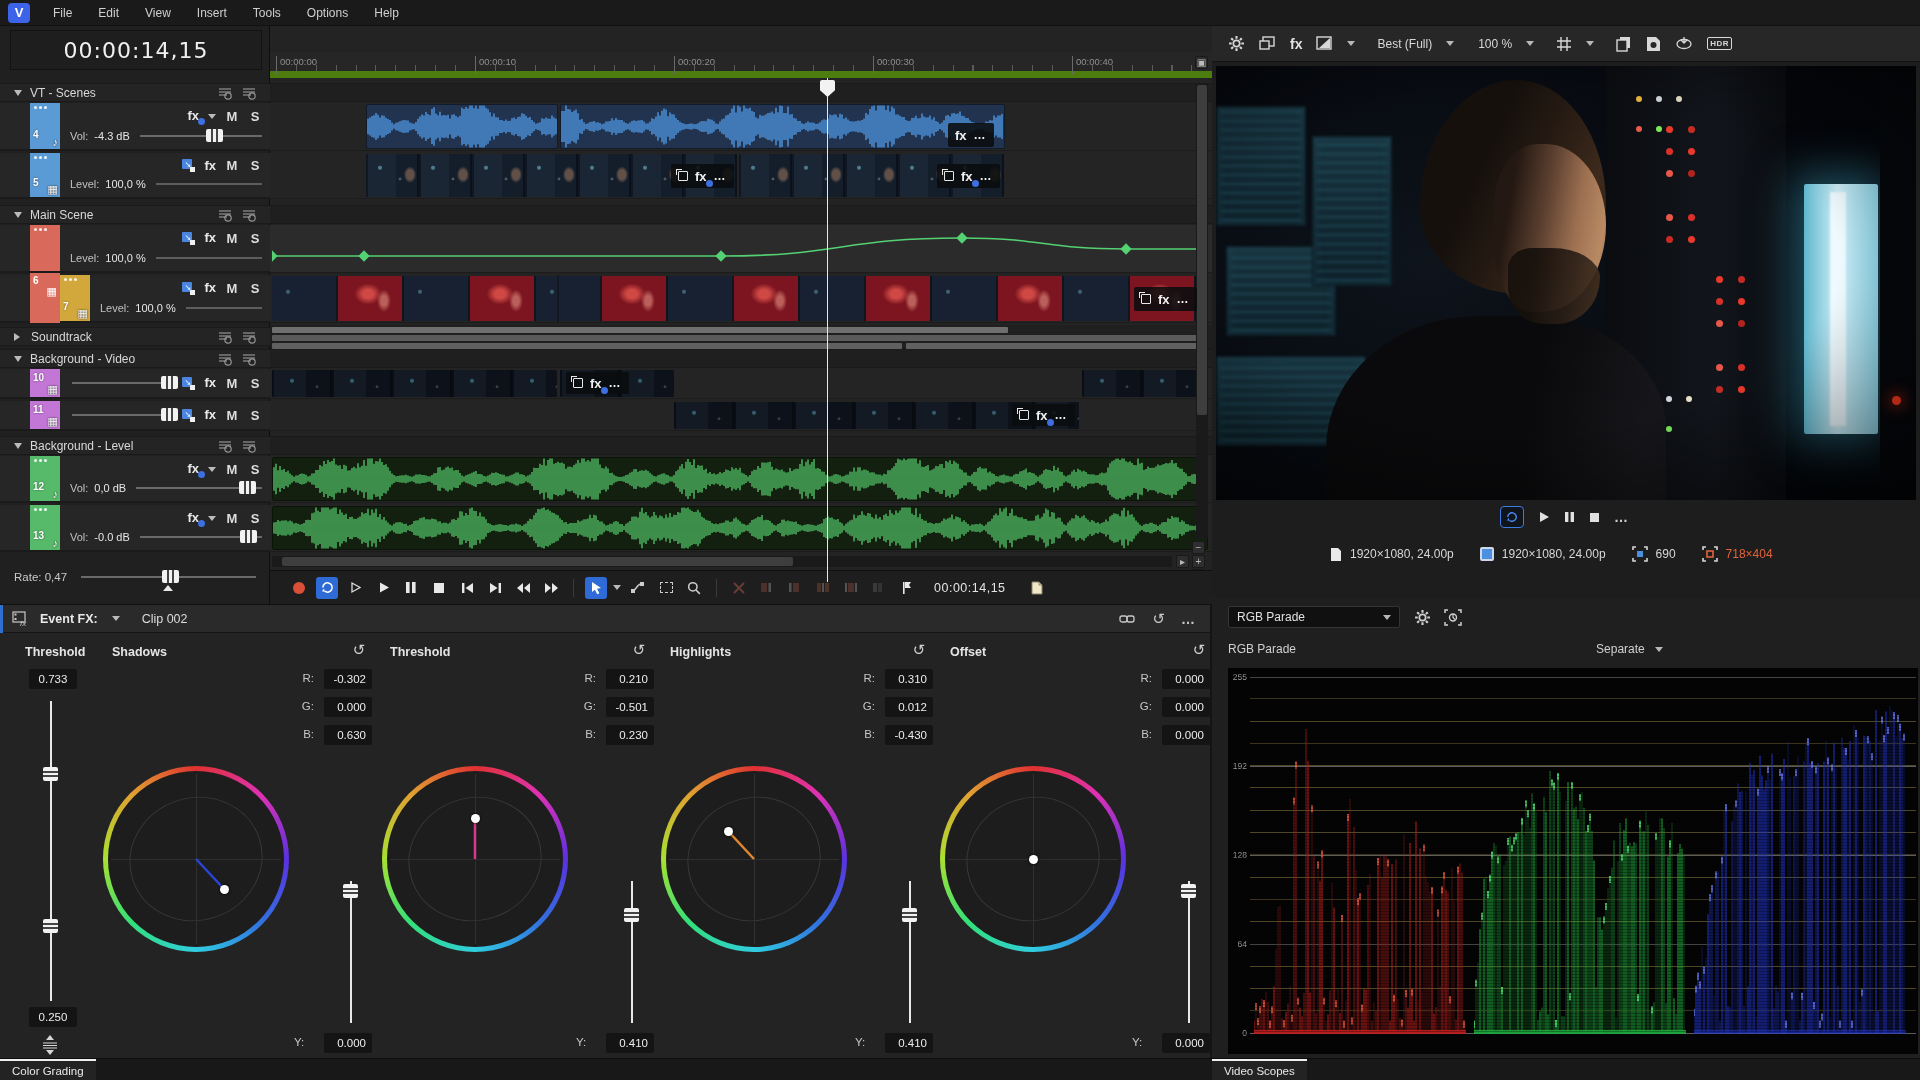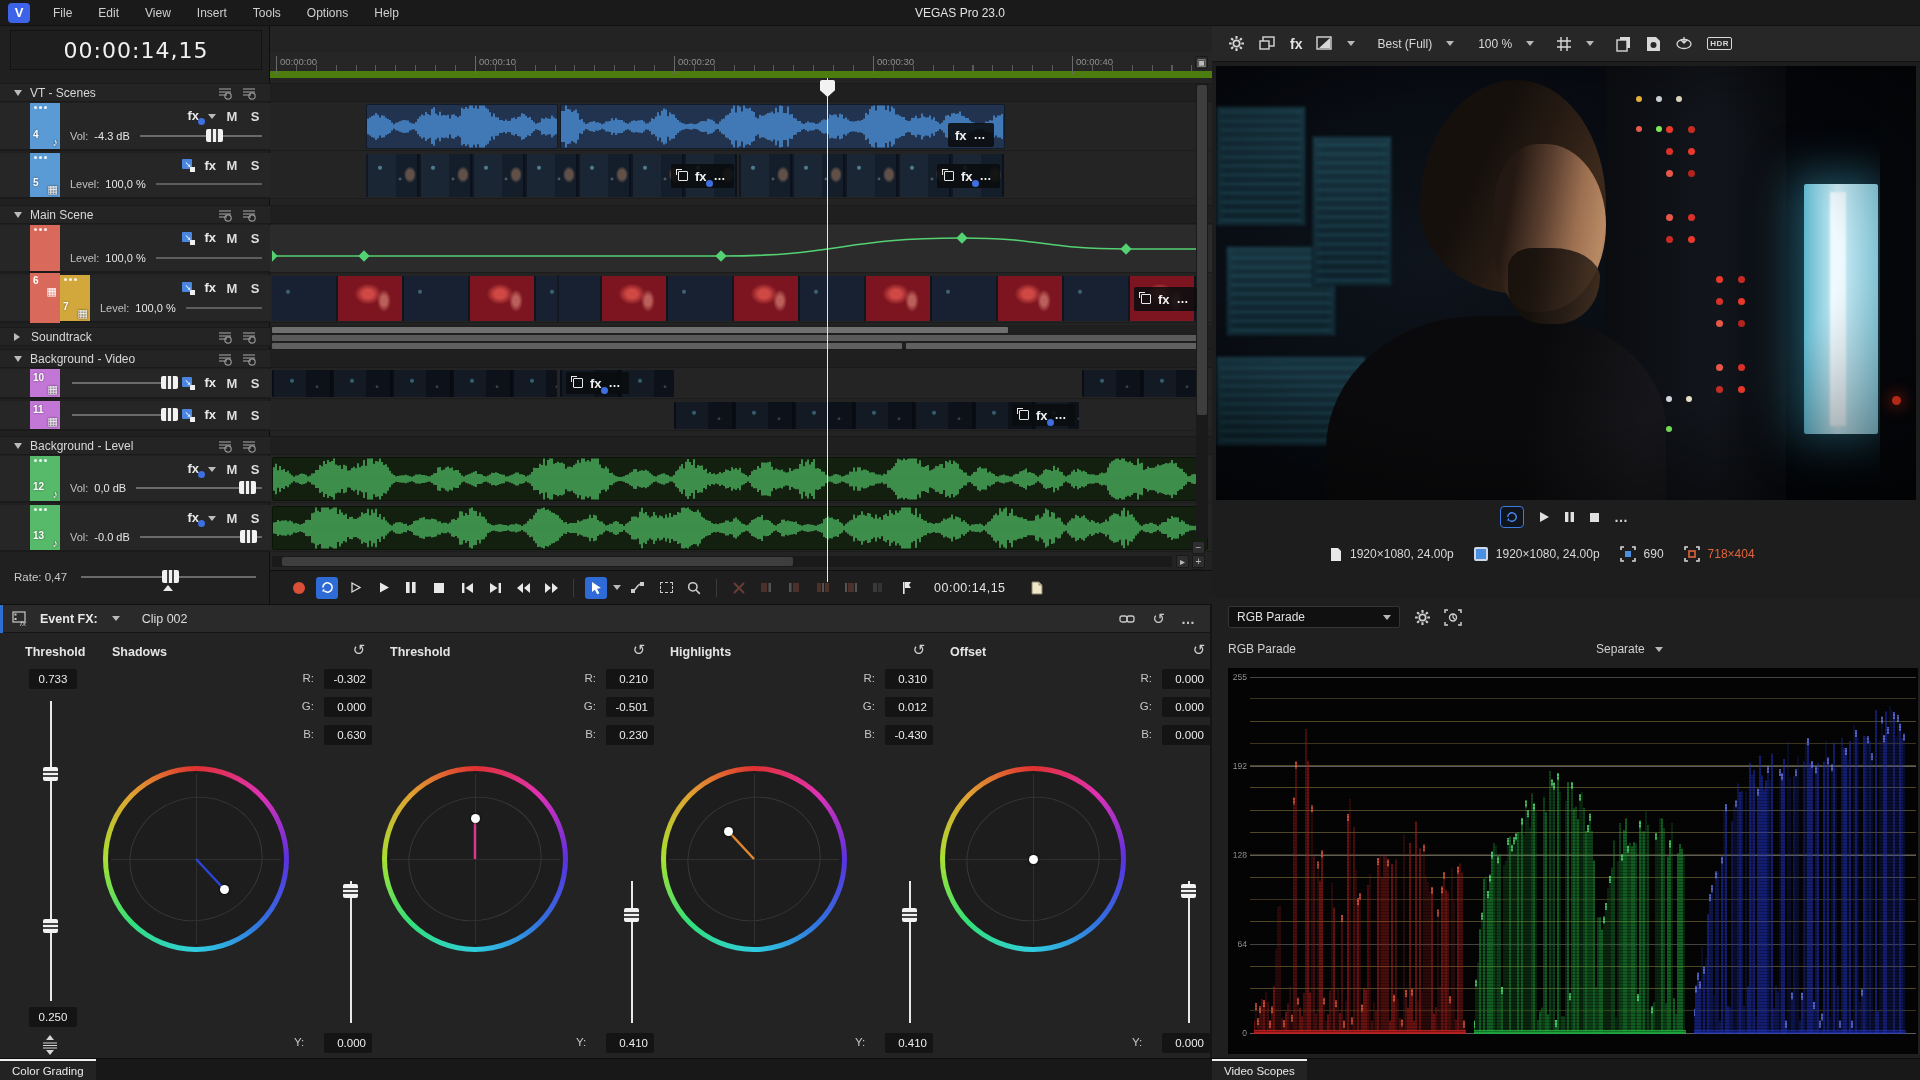--- a/index.html
+++ b/index.html
@@ -178,21 +178,21 @@
     background:linear-gradient(100deg,#241812 18%,#5c4030 44%,#9c6f50 68%,#b98a64 88%,#8a6248 100%);}
   .beard{position:absolute;left:142px;top:168px;width:92px;height:76px;border-radius:30% 60% 55% 45%/30% 45% 70% 55%;
     background:linear-gradient(100deg,#16100b 30%,#2e2118 70%,#43301f 95%);opacity:.92;}
   .torso{position:absolute;left:-40px;top:236px;width:340px;height:190px;border-radius:45% 40% 0 0/70% 60% 0 0;
     background:linear-gradient(100deg,#0a0a0c 60%,#16161a 90%);}
   .pv-vig{position:absolute;inset:0;background:radial-gradient(ellipse 80% 70% at 45% 45%,transparent 55%,rgba(0,0,0,.55) 100%);}
   .pv-transport{position:absolute;left:288px;top:478px;display:flex;align-items:center;gap:14px;height:26px;}
   .pvt-loop{width:24px;height:22px;border:1.5px solid #3d7be0;border-radius:4px;color:#4d8bf0;
     display:flex;align-items:center;justify-content:center;background:#10151d;}
   .pv-status{position:absolute;left:0px;top:512px;width:708px;height:32px;display:flex;align-items:center;
-    padding-left:118px;gap:20px;font-size:12px;color:#d8d8d8;}
+    padding-left:118px;gap:26px;font-size:12px;color:#d8d8d8;}
   .st-item{display:flex;align-items:center;gap:8px;}
   .tabrow{position:absolute;left:0;top:546px;width:708px;height:26px;background:#1b1b1b;border-top:1px solid #101010;}
   .scopes{position:absolute;left:0;top:572px;width:708px;height:460px;background:#1f1f1f;}
   .sc-dd{position:absolute;left:16px;top:8px;width:172px;height:22px;background:#101010;border:1px solid #343434;
     border-radius:2px;display:flex;align-items:center;padding:0 8px;font-size:12px;color:#e0e0e0;}
   .sc-sub{position:absolute;left:16px;top:40px;width:676px;height:22px;display:flex;align-items:center;font-size:12px;color:#d0d0d0;}
   .sc-graph{position:absolute;left:16px;top:70px;width:690px;height:386px;background:#040404;}
   .grid-major{position:absolute;left:22px;right:2px;height:1px;background:#5c5c5c;}
   .grid-minor{position:absolute;left:22px;right:2px;top:9px;bottom:14px;
     background:repeating-linear-gradient(180deg,transparent 0 21.3px,#4d4724 21.3px 22.3px);}
@@ -208,21 +208,20 @@
 
 <header class="menubar">
   <div class="vlogo">V</div>
   <div class="menu-item">File</div>
   <div class="menu-item">Edit</div>
   <div class="menu-item">View</div>
   <div class="menu-item">Insert</div>
   <div class="menu-item">Tools</div>
   <div class="menu-item">Options</div>
   <div class="menu-item">Help</div>
-  <div class="app-title">VEGAS Pro 23.0</div>
 </header>
 
 <section class="track-panel">
   <div class="tc-display">00:00:14,15</div>
 
   <div class="grp" style="top:57px">
     <span class="tri"></span>
     <span>VT - Scenes</span>
     <span class="grp-icons">
       <svg class="icosvg" width="14" height="14">

